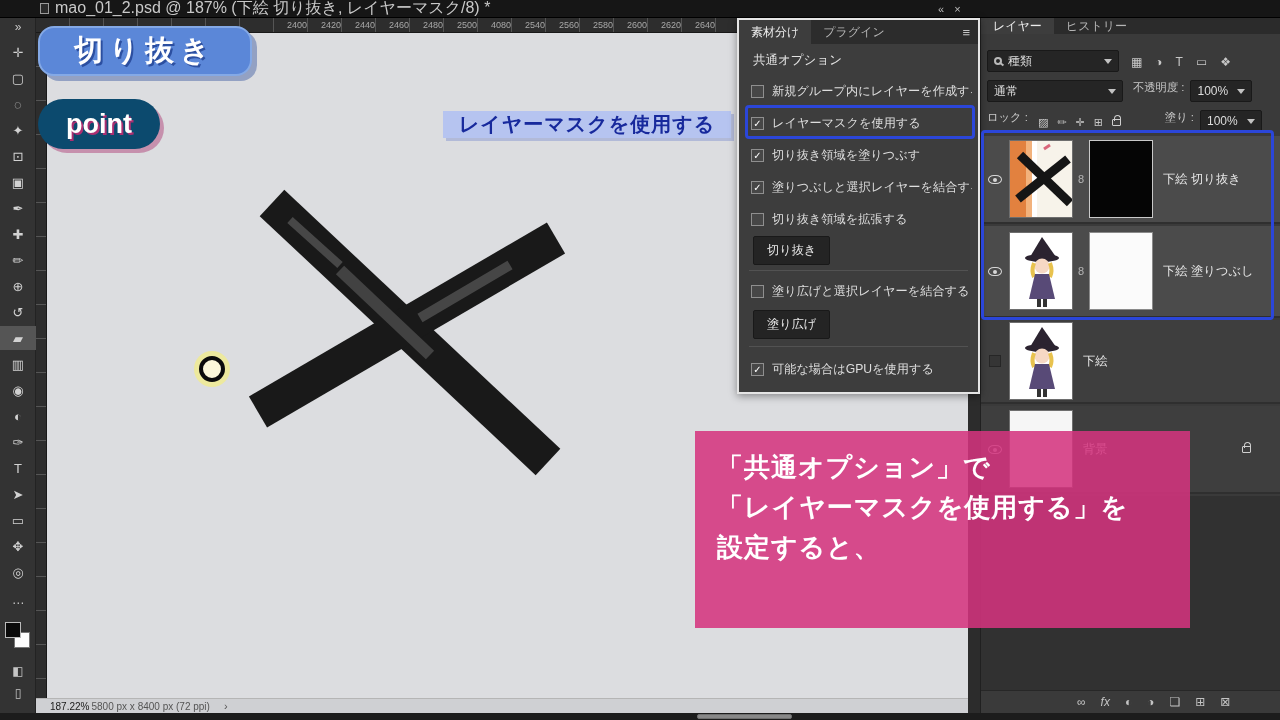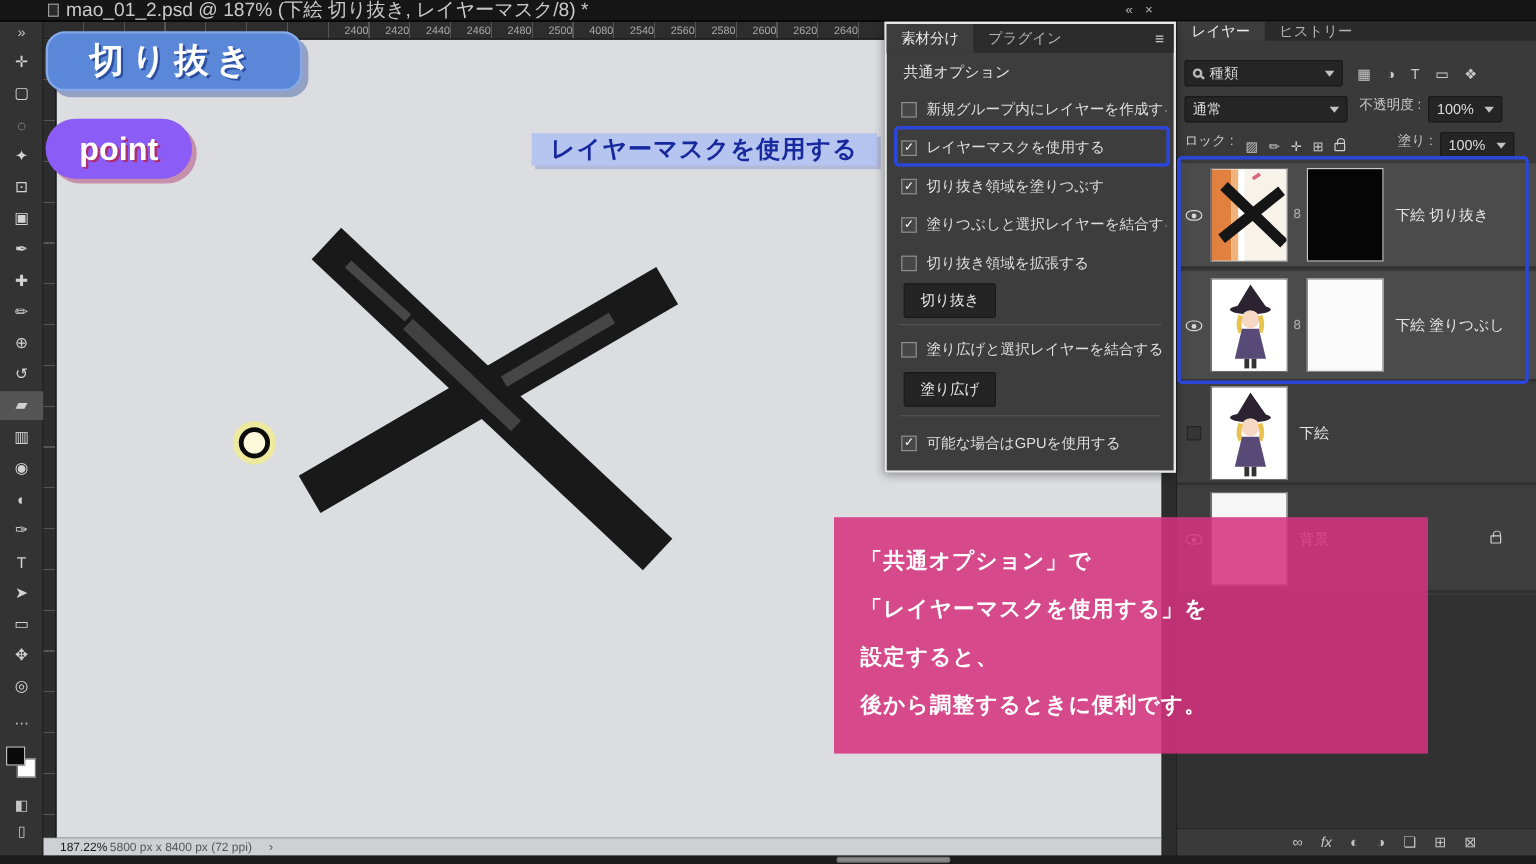--- a/index.html
+++ b/index.html
@@ -102,25 +102,25 @@
 #lay-bottom{position:absolute;left:0;right:0;bottom:0;height:23px;background:#3a3a3a;border-top:1px solid #272727;
   display:flex;align-items:center;gap:15px;padding-left:96px;color:#c3c3c3;font-size:12px}
 #layers-highlight{position:absolute;left:981px;top:130px;width:293px;height:190px;border:3px solid #2b46d9;
   border-radius:4px;z-index:40;pointer-events:none}
 
 
 #cutout-pill{position:absolute;left:38px;top:26px;width:214px;height:50px;background:#5b87d8;
   border:2px solid #84a9e6;border-radius:16px;box-shadow:5px 5px 0 rgba(58,88,160,.45);display:flex;
   align-items:center;justify-content:center;color:#fff;font-size:29px;font-weight:bold;letter-spacing:6px;
   text-shadow:2px 2px 0 #2c4fa0;z-index:45}
-#point-pill{position:absolute;left:38px;top:99px;width:122px;height:50px;background:#8b5cf6;
+#point-pill{position:absolute;left:38px;top:99px;width:122px;height:50px;background:#0c4a6e;
   border-radius:26px;box-shadow:4px 4px 0 rgba(170,50,110,.45);display:flex;align-items:center;
   justify-content:center;color:#fff;font-size:27px;font-weight:bold;text-shadow:2px 2px 0 #ad2f71;z-index:45}
 #tip-box{position:absolute;left:695px;top:431px;width:495px;height:197px;background:rgba(213,52,126,.87);
-  z-index:50;padding:16px 22px;color:#fff;font-weight:bold;font-size:18px;line-height:40px;letter-spacing:1px}
+  z-index:50;padding:16px 22px;color:#fff;font-weight:bold;font-size:26px;line-height:40px;letter-spacing:1px}
 </style>
 </head>
 <body>
 
 <div id="titlebar">
   <span class="doc-ic"></span>
   <span>mao_01_2.psd @ 187% (下絵 切り抜き, レイヤーマスク/8) *</span>
 </div>
 <div id="panel-ctls">
   <span>«</span>
@@ -376,14 +376,13 @@
   </div>
 </div>
 <div id="layers-highlight"></div>
 
 <div id="cutout-pill">切り抜き</div>
 <div id="point-pill">point</div>
 <div id="tip-box">
   <div>「共通オプション」で</div>
   <div>「レイヤーマスクを使用する」を</div>
   <div>設定すると、</div>
-  <div>後から調整するときに便利です。</div>
 </div>
 
 </body></html>

